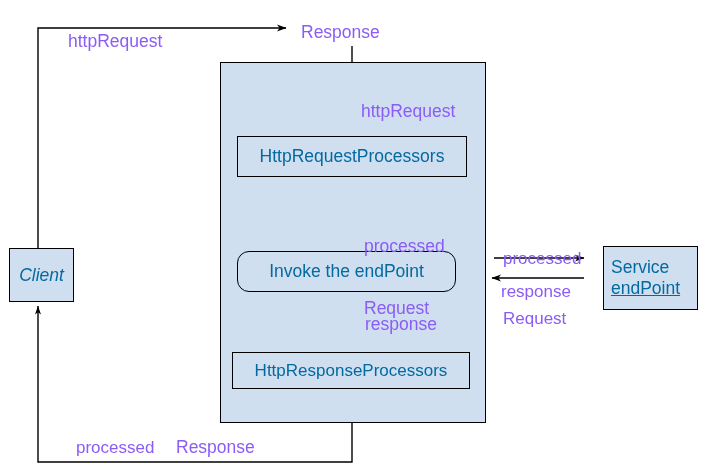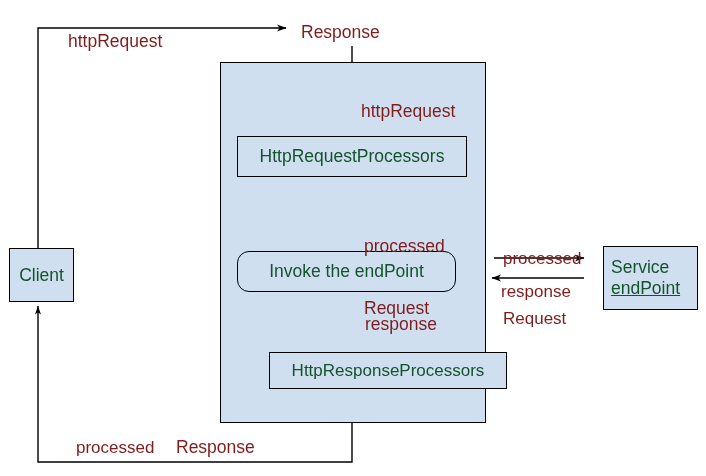--- a/index.html
+++ b/index.html
@@ -23,33 +23,33 @@
     height: 476px;
   }
   .node-box {
     position: absolute;
     box-sizing: border-box;
     background: #cfdfef;
     border: 1.3px solid #000000;
     display: flex;
     align-items: center;
     justify-content: center;
-    color: #14532d;
+    color: #0369a1;
     z-index: 3;
   }
   .container-box {
     position: absolute;
     box-sizing: border-box;
     background: #cfdfef;
     border: 1.3px solid #000000;
     z-index: 1;
   }
   .edge-label {
     position: absolute;
-    color: #7f1d1d;
+    color: #8b5cf6;
     white-space: pre;
     z-index: 4;
     line-height: 1.18;
   }
   .lbl-18 { font-size: 17.5px; }
   .lbl-17 { font-size: 17px; }
   .node-text { font-size: 17.5px; }
   .node-text-sm { font-size: 17px; }
   .underline-txt { text-decoration: underline; text-align: center; }
   .two-line {
@@ -101,33 +101,33 @@
       <line x1="494" y1="258" x2="584" y2="258" stroke="#000000" stroke-width="1.4" marker-end="url(#arrow-r)"></line>
     </g>
 
     <g>
       <line x1="584" y1="278" x2="492" y2="278" stroke="#000000" stroke-width="1.4" marker-end="url(#arrow-l)"></line>
     </g>
   </svg>
 
   <div class="container-box" style="left:220px; top:62px; width:266px; height:361px;"></div>
 
-  <div class="node-box" style="left:9px; top:248px; width:65px; height:54px;">
+  <div class="node-box" style="left:9px; top:248px; width:65px; height:54px;font-style:italic;">
     <span class="node-text">Client</span>
   </div>
 
   <div class="node-box" style="left:237px; top:136px; width:230px; height:41px;">
     <span class="node-text">HttpRequestProcessors</span>
   </div>
 
   <div class="node-box" style="left:237px; top:251px; width:219px; height:41px;border-radius:12px;">
     <span class="node-text">Invoke the endPoint</span>
   </div>
 
-  <div class="node-box" style="left:232px; top:352px; width:238px; height:37px;margin-left:37px;">
+  <div class="node-box" style="left:232px; top:352px; width:238px; height:37px;">
     <span class="node-text-sm">HttpResponseProcessors</span>
   </div>
 
   <div class="node-box" style="left:603px; top:246px; width:95px; height:64px; flex-direction:column; justify-content:center; align-items:flex-start; padding-left:7px;">
     <span class="node-text">Service</span>
     <span class="node-text underline-txt">endPoint</span>
   </div>
 
   <div class="edge-label lbl-18" style="left:301px; top:22px;">Response</div>
 

